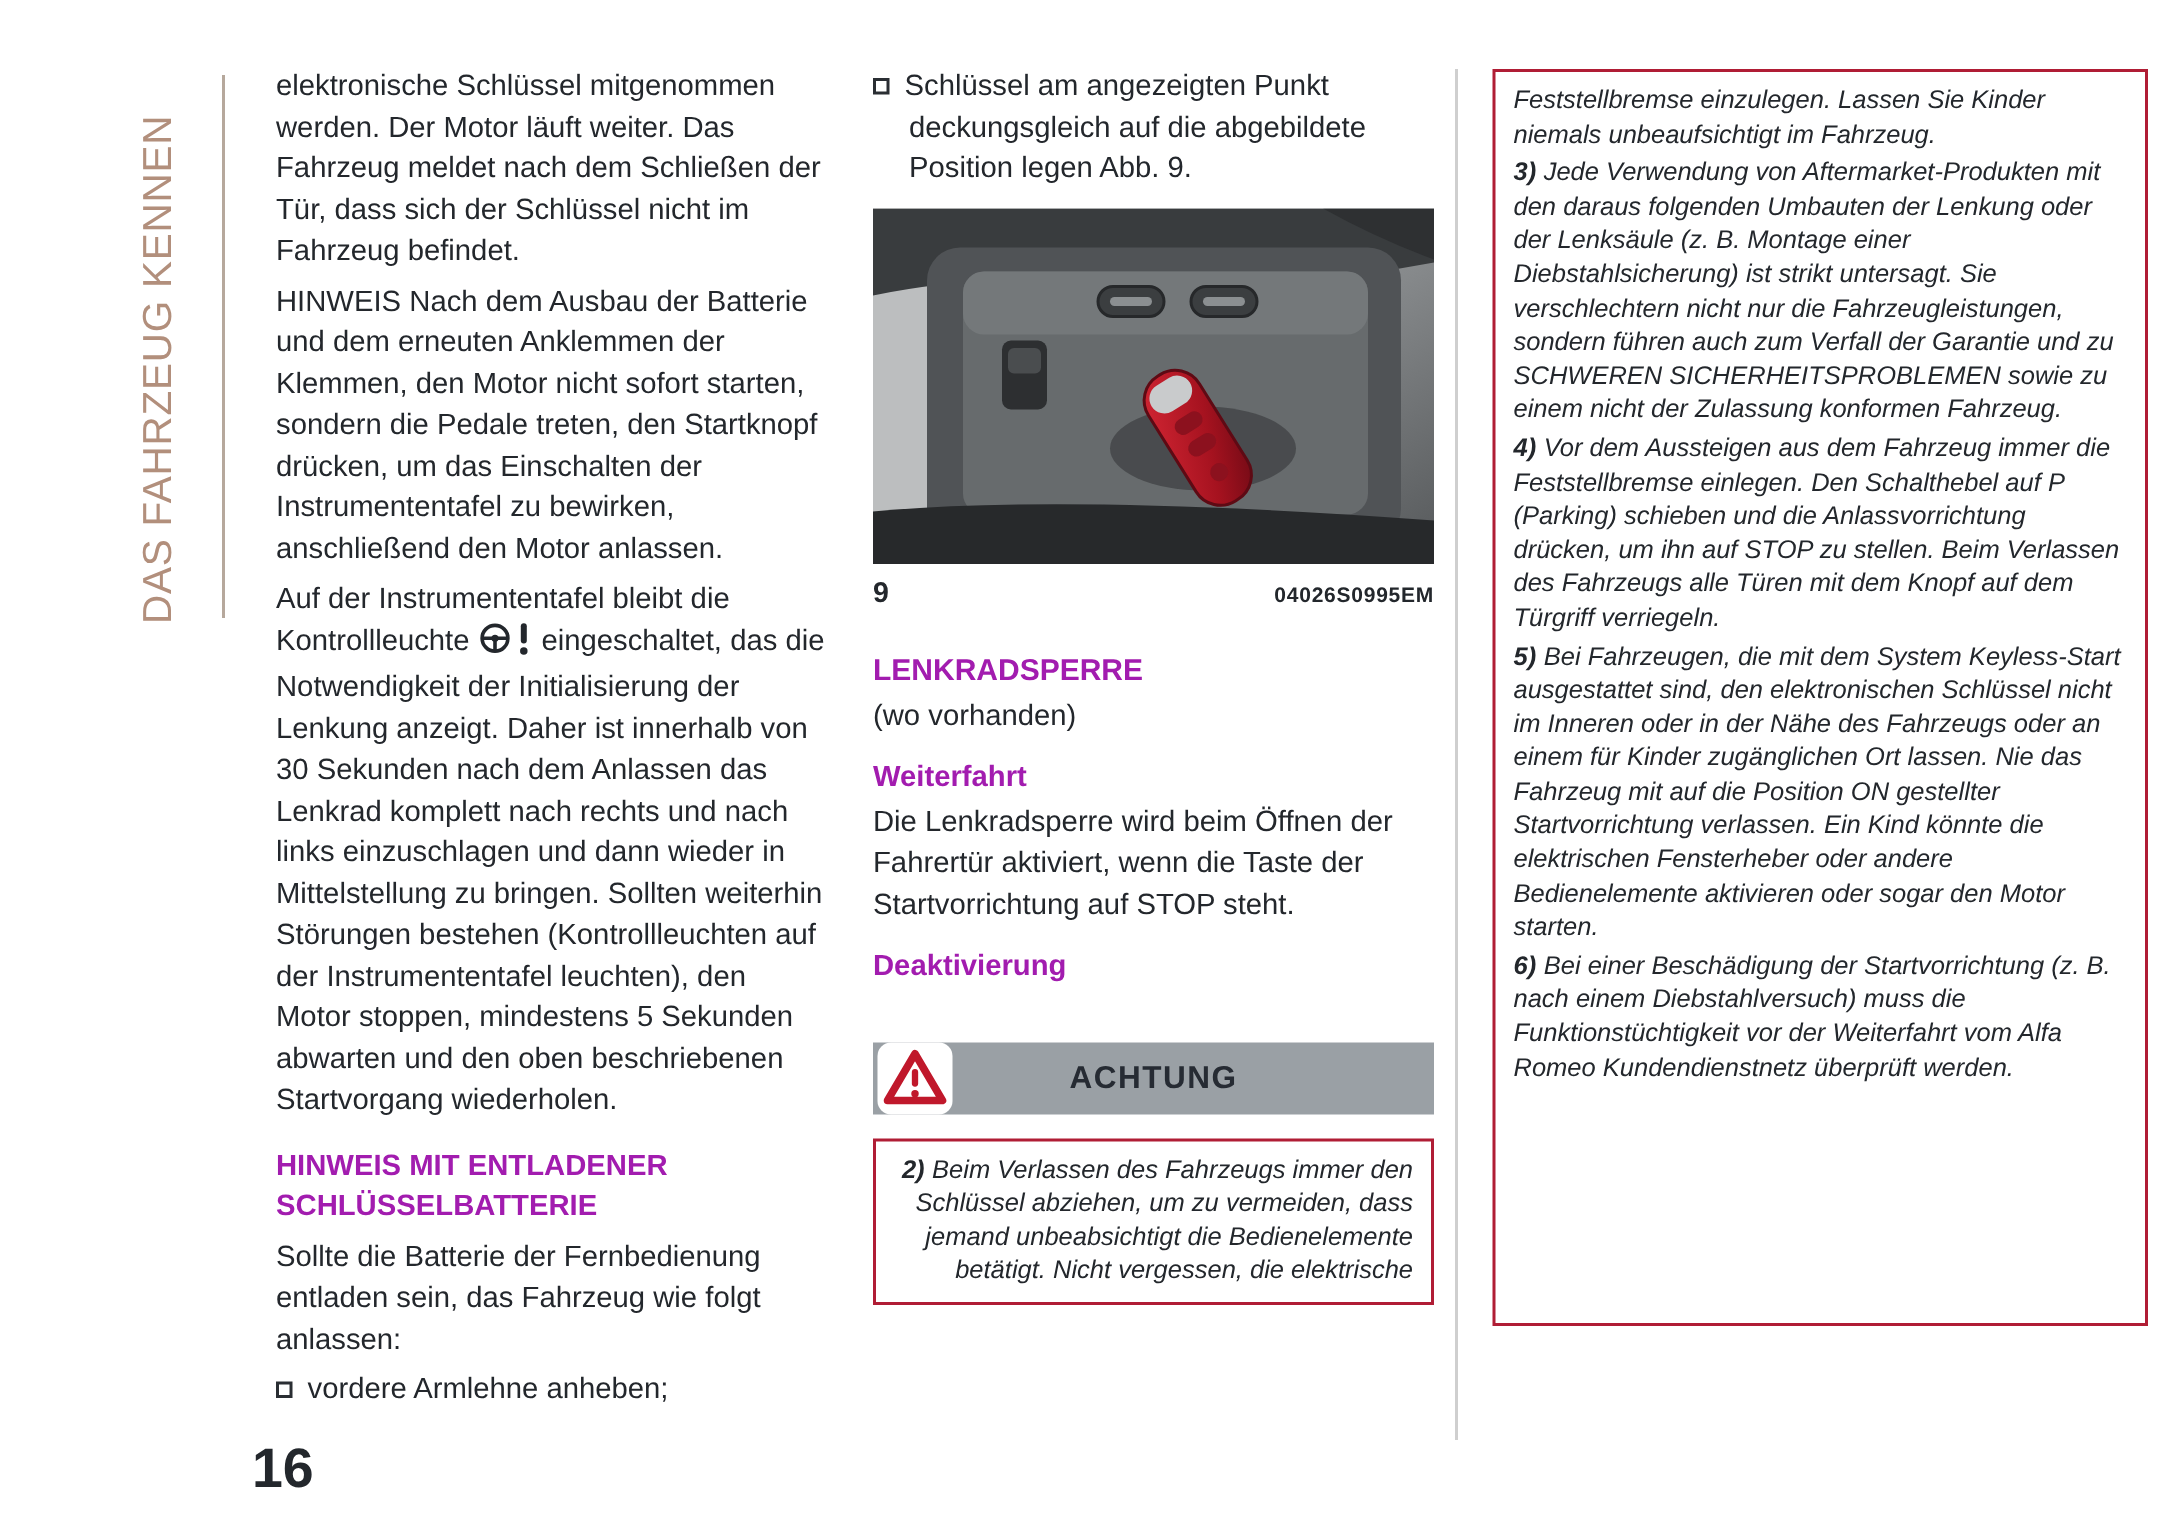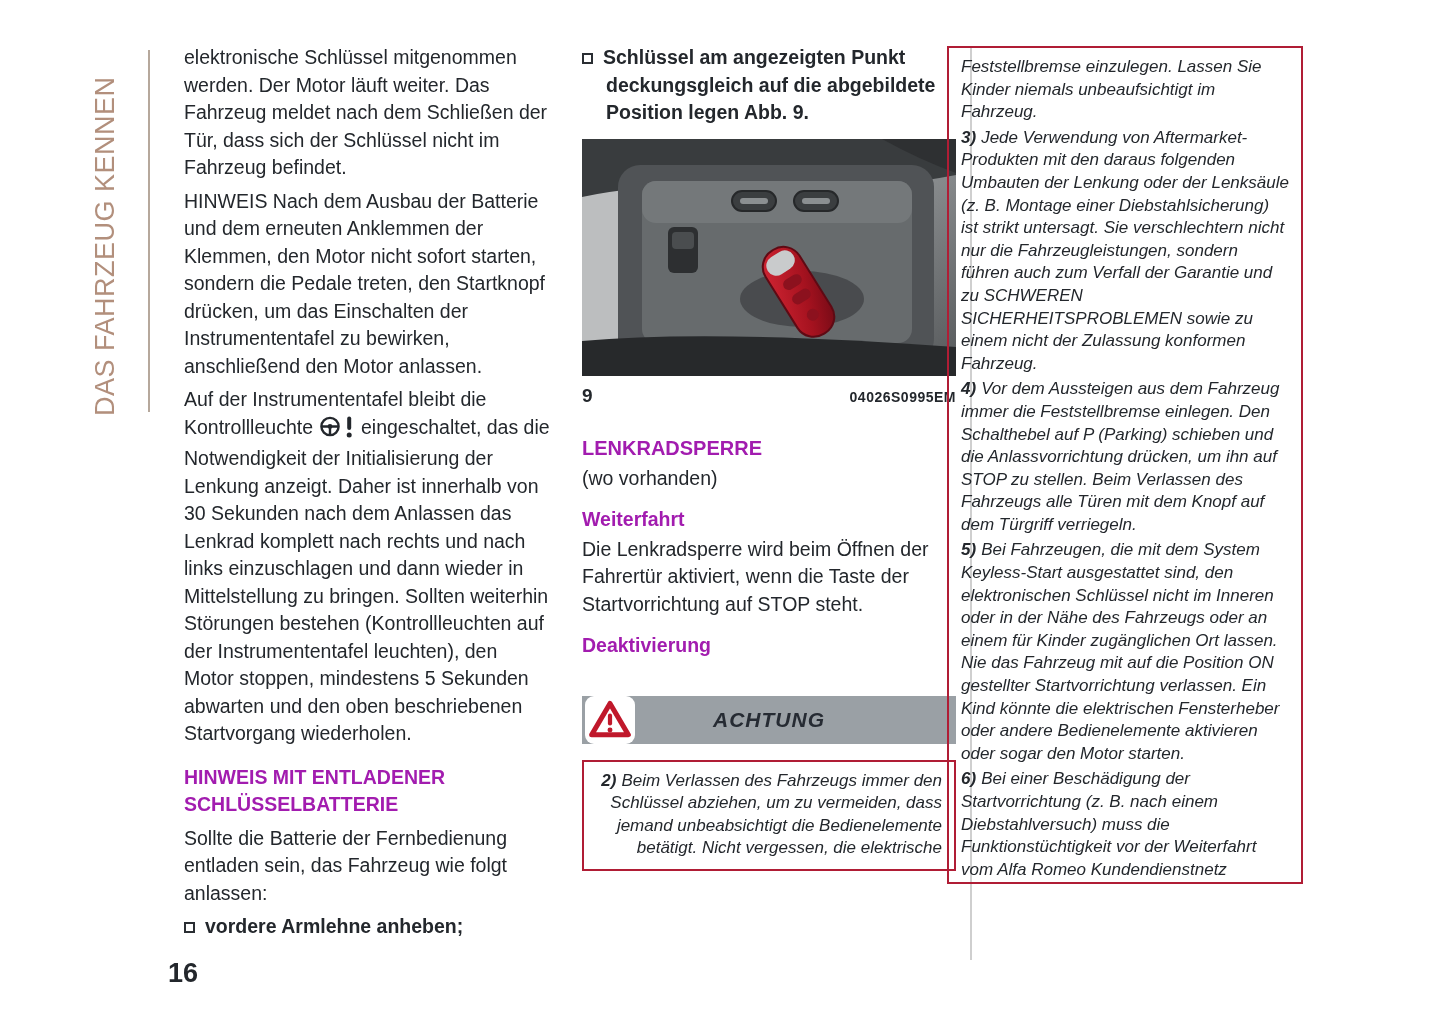--- a/index.html
+++ b/index.html
@@ -15,54 +15,54 @@
   .sidebar-rule { position:absolute; left:148px; top:50px; width:2px; height:362px; background:#b6a89c; }
 
   
   .col { position:absolute; top:44px; font-size:19.5px; line-height:27.5px; color:#23272c; }
   .col p { margin:0 0 6px 0; }
   .h-red { color:#a21caf; font-weight:bold; }
   .h-main { font-size:20px; margin:24px 0 2px 0 !important; }
   .h-sub { margin:14px 0 2px 0 !important; }
   .h-col1 { margin:16px 0 6px 0 !important; }
 
-  .bullet { padding-left:24px; text-indent:-24px;font-weight:bold; }
+  .bullet { padding-left:24px; text-indent:-24px; }
   .sq { display:inline-block; width:11px; height:11px; border:2px solid #2a2e33; margin-right:10px; }
 
   .col1 { left:184px; width:366px; }
   .col2 { left:582px; width:374px; }
 
   .wheel-icon { display:inline-block; vertical-align:-4px; margin:0 6px; }
 
   
   .figure { width:374px; height:237px; margin-top:12px; background:#808385; overflow:hidden; }
   .figure svg { display:block; }
   .caption-row { display:flex; justify-content:space-between; align-items:baseline; margin:6px 0 0 0; }
   .fig-num { font-weight:bold; font-size:19px; }
   .fig-code { font-weight:bold; font-size:14px; letter-spacing:0.5px; }
 
   
   .banner { position:relative; margin-top:36px; height:48px; background:#9aa0a5;
             display:flex; align-items:center; justify-content:center;
-            font-weight:bold; font-style:italic; font-size:21px; color:#262b33; letter-spacing:1px; }
+            font-weight:bold; font-size:21px; color:#262b33; letter-spacing:1px; }
   .banner-icon { position:absolute; left:3px; top:0px; width:50px; height:48px; background:#ffffff;
                  border-radius:9px; display:flex; align-items:center; justify-content:center; }
 
   
   .warn-box { border:2px solid #b01d35; font-style:italic; font-size:17px; line-height:22.6px;
               padding:8px 12px 6px 12px; color:#23272c; }
   .warn-box p { margin:0 0 3px 0; }
   .wnum { font-weight:bold; padding-right:5px; }
   .wnum:empty { display:none; padding:0; }
   .box-col2 { margin-top:16px;text-align:right; }
-  .box-col3 { position:absolute; left:947px; top:46px; width:356px; height:838px; overflow:hidden; }
+  .box-col3 { position:absolute; left:995px; top:46px; width:437px; height:838px; overflow:hidden; }
 
   .column-divider { position:absolute; left:970px; top:46px; width:2px; height:914px; background:#cfcfcf; }
 
-  .page-number { position:absolute; left:168px; top:958px; font-size:27px; font-weight:bold; color:#23272c; }
+  .page-number { position:absolute; left:168px; top:958px; font-size:37px; font-weight:bold; color:#23272c; }
 </style>
 </head>
 <body>
 
 <div class="page">
 
   <div class="sidebar-wrap">
     <div class="sidebar-text">DAS FAHRZEUG KENNEN</div>
   </div>
   <div class="sidebar-rule"></div>

